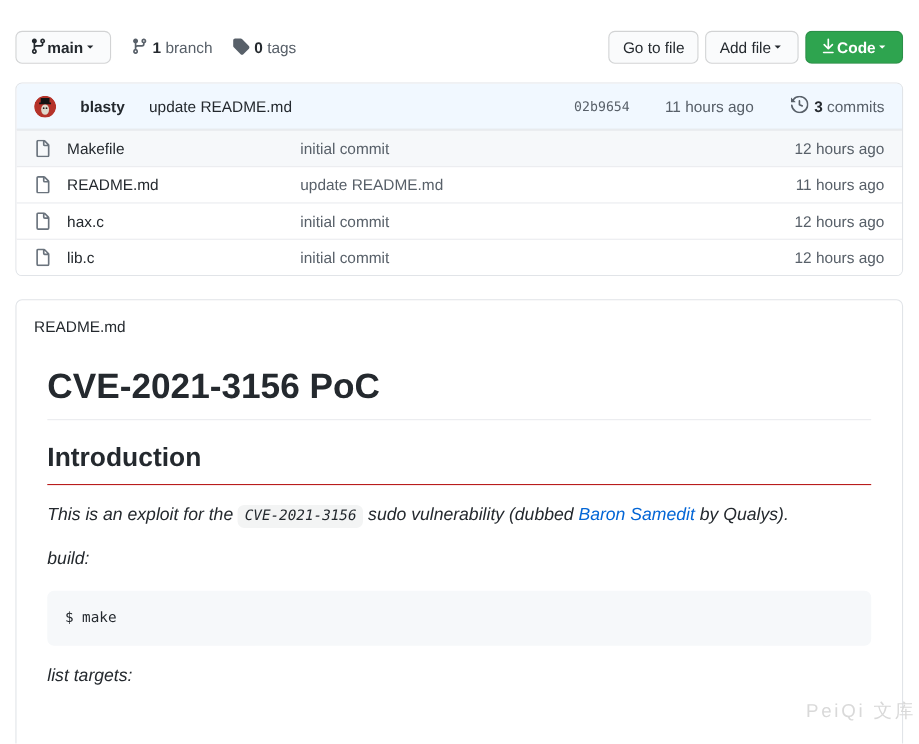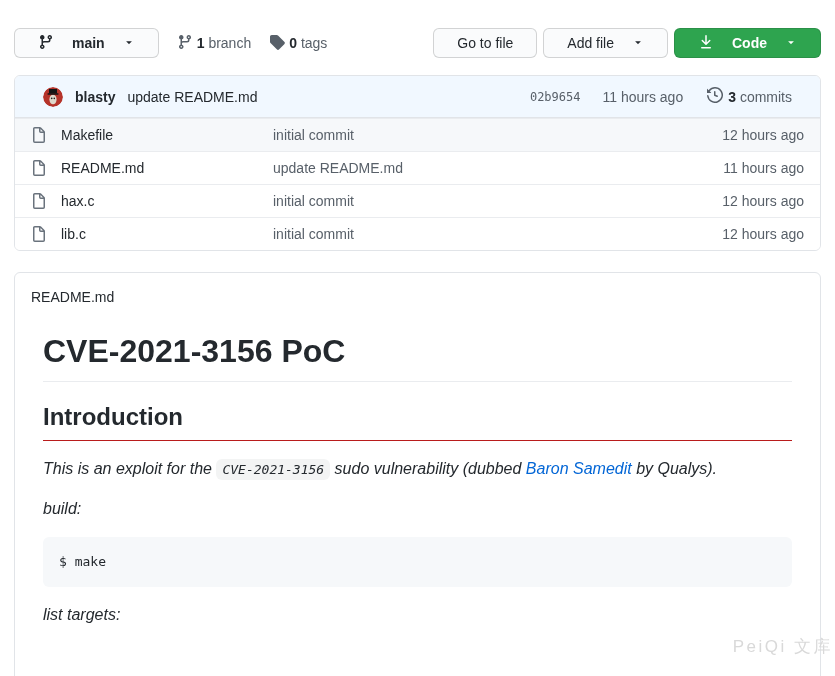--- a/index.html
+++ b/index.html
@@ -2,38 +2,38 @@
 <html><head>
 <meta charset="utf-8">
 <style>
   * { margin:0; padding:0; box-sizing:border-box; }
   html,body { width:835px; height:676px; overflow:hidden; background:#fff;
     font-family:"Liberation Sans","DejaVu Sans",sans-serif; color:#24292e; }
   .page { position:relative; width:835px; height:676px; padding:28px 14px 0 14px; }
 
   
   .toolbar { display:flex; align-items:center; height:30px; }
-  .btn { display:inline-flex; align-items:center; gap:18px; height:30px; padding:0 23px;
+  .btn { display:inline-flex; align-items:center; gap:0; height:30px; padding:0 12px;
     font-size:14px; color:#24292e; background:#fafbfc; border:1px solid rgba(27,31,35,.18);
     border-radius:6px; cursor:pointer; font-family:inherit; white-space:nowrap; }
   .btn svg { fill:#24292e; }
   .btn-green { background:#2ea44f; border-color:rgba(27,31,35,.15); color:#fff; font-weight:bold; margin-left:6px; }
   .btn-green svg { fill:#fff; }
   .bold { font-weight:bold; }
   .meta-link { display:inline-flex; align-items:center; gap:4px; margin-left:18px;
     font-size:14px; color:#586069; text-decoration:none; cursor:pointer; }
   .meta-link svg { fill:#586069; }
   .meta-link strong { color:#24292e; }
   .spacer { flex:1; }
   .toolbar .btn + .btn { margin-left:6px; }
 
   
   .file-box { margin-top:17px; border:1px solid #e1e4e8; border-radius:6px; overflow:hidden; }
-  .commit-bar { display:flex; align-items:center; gap:12px; background:#f1f8ff;
-    padding:0 28px; height:42px; font-size:14px; border-bottom:1px solid #e1e4e8; }
+  .commit-bar { display:flex; align-items:center; gap:22px; background:#f1f8ff;
+    padding:0 16px; height:42px; font-size:14px; border-bottom:1px solid #e1e4e8; }
   .avatar { width:20px; height:20px; border-radius:50%; overflow:hidden; flex:0 0 auto; cursor:pointer; }
   .commit-author { font-weight:bold; color:#24292e; text-decoration:none; cursor:pointer; }
   .commit-msg { color:#24292e; text-decoration:none; cursor:pointer; }
   .commit-sha { font-family:"DejaVu Sans Mono","Liberation Mono",monospace; font-size:12px;
     color:#586069; text-decoration:none; cursor:pointer; }
   .commit-time { color:#586069; margin-left:10px; margin-right:12px; }
   .commits-link { display:inline-flex; align-items:center; gap:5px; color:#586069;
     text-decoration:none; cursor:pointer; }
   .commits-link svg { fill:#586069; }
   .commits-link strong { color:#24292e; }

